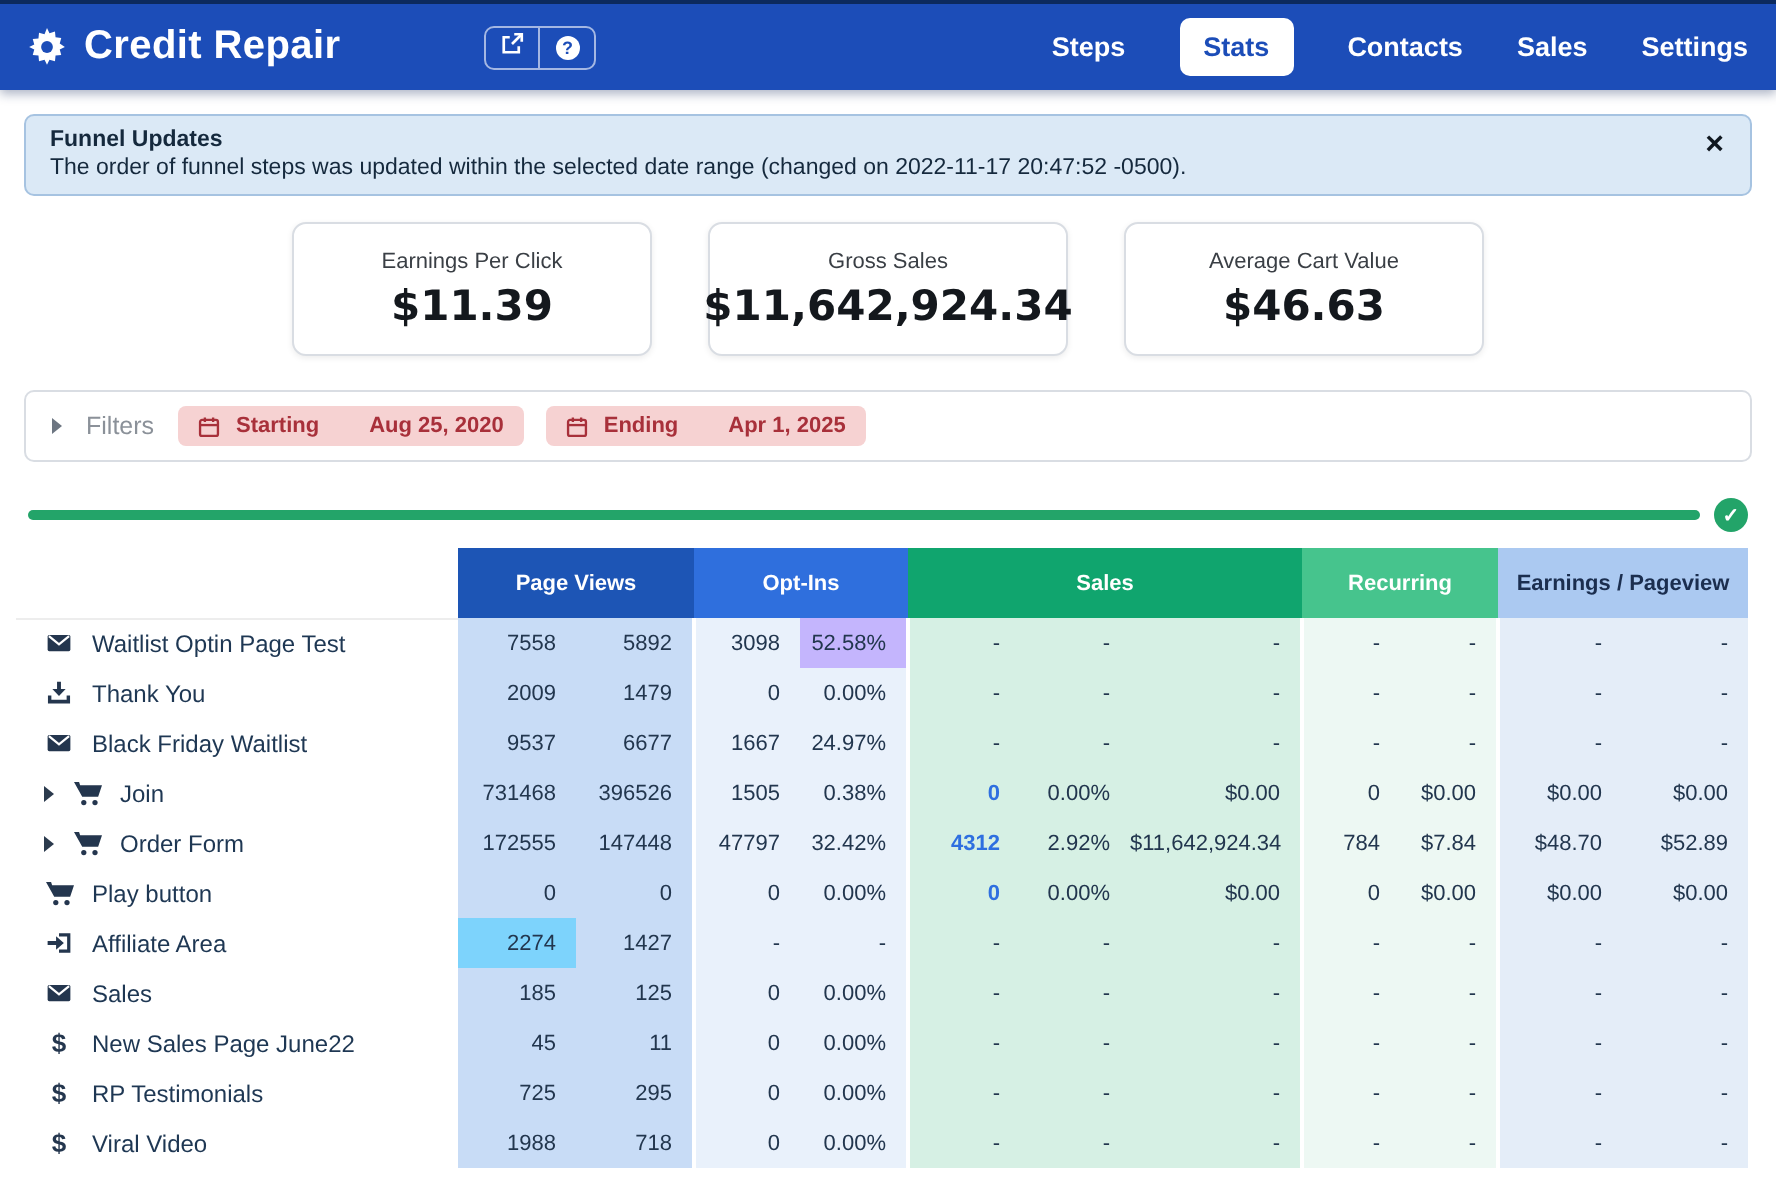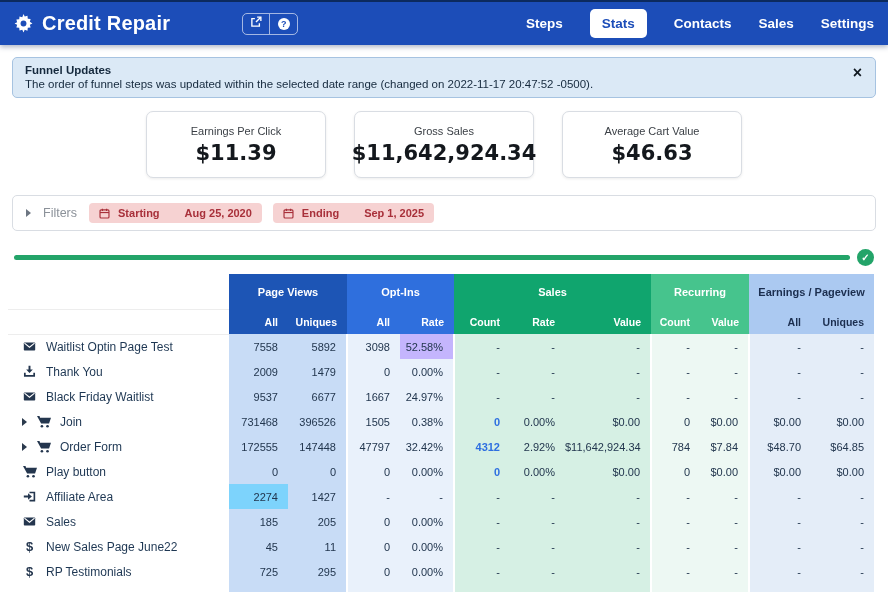--- a/index.html
+++ b/index.html
@@ -153,21 +153,21 @@
       </span>
       <span class="badge">
         <span class="cal">
           <svg width="11" height="11" viewBox="0 0 16 16" fill="none" stroke="currentColor" stroke-width="1.7">
             <rect x="1.5" y="2.8" width="13" height="11.7" rx="1.5"></rect>
             <path d="M1.5 6.6h13"></path>
             <path d="M5 1v3.4M11 1v3.4"></path>
           </svg>
         </span>
         <span>Ending</span>
-        <span class="badge-value">Sep 1, 2025</span>
+        <span class="badge-value">Apr 1, 2025</span>
       </span>
     </span>
 </div>
 
 <div class="progress-row">
   <div class="progress-bar"></div>
   <div class="check-circle">✓</div>
 </div>
 
 <div class="table-wrap">
@@ -188,34 +188,20 @@
       </colgroup>
     <thead>
         <tr>
           <th class="name-head group-head"></th>
           <th class="group-head" colspan="2" style="background: rgb(29, 85, 181); color: rgb(255, 255, 255);">Page Views</th>
           <th class="group-head" colspan="2" style="background: rgb(47, 111, 221); color: rgb(255, 255, 255);">Opt-Ins</th>
           <th class="group-head" colspan="3" style="background: rgb(16, 165, 110); color: rgb(255, 255, 255);">Sales</th>
           <th class="group-head" colspan="2" style="background: rgb(70, 196, 141); color: rgb(255, 255, 255);">Recurring</th>
           <th class="group-head" colspan="2" style="background: rgb(171, 201, 241); color: rgb(27, 46, 79);">Earnings / Pageview</th>
         </tr>
-        <tr>
-          <th class="name-head sub-head"></th>
-          <th class="sub-head" style="background: rgb(29, 85, 181); color: rgb(255, 255, 255);">All</th>
-          <th class="sub-head" style="background: rgb(29, 85, 181); color: rgb(255, 255, 255);">Uniques</th>
-          <th class="sub-head" style="background: rgb(47, 111, 221); color: rgb(255, 255, 255);">All</th>
-          <th class="sub-head" style="background: rgb(47, 111, 221); color: rgb(255, 255, 255);">Rate</th>
-          <th class="sub-head" style="background: rgb(16, 165, 110); color: rgb(255, 255, 255);">Count</th>
-          <th class="sub-head" style="background: rgb(16, 165, 110); color: rgb(255, 255, 255);">Rate</th>
-          <th class="sub-head" style="background: rgb(16, 165, 110); color: rgb(255, 255, 255);">Value</th>
-          <th class="sub-head" style="background: rgb(70, 196, 141); color: rgb(255, 255, 255);">Count</th>
-          <th class="sub-head" style="background: rgb(70, 196, 141); color: rgb(255, 255, 255);">Value</th>
-          <th class="sub-head" style="background: rgb(171, 201, 241); color: rgb(27, 46, 79);">All</th>
-          <th class="sub-head" style="background: rgb(171, 201, 241); color: rgb(27, 46, 79);">Uniques</th>
-        </tr>
       </thead>
     <tbody>
         <tr>
           <td class="name-cell">
             <div class="name-inner">
               <span class="row-icon">
                 <svg width="13" height="13" viewBox="0 0 16 16">
                   <rect x="1" y="3" width="14" height="10" rx="1" fill="currentColor"></rect>
                   <path d="M1.8 3.8 8 8.8l6.2-5" fill="none" stroke="#fff" stroke-width="1.4"></path>
                 </svg>
@@ -326,21 +312,21 @@
           <td style="background: rgb(200, 220, 246);">172555</td>
           <td style="background: rgb(200, 220, 246);">147448</td>
           <td class="gsep" style="background: rgb(233, 241, 251);">47797</td>
           <td style="background: rgb(233, 241, 251);">32.42%</td>
           <td class="gsep" style="background: rgb(214, 240, 228);"><span class="cell-link">4312</span></td>
           <td style="background: rgb(214, 240, 228);">2.92%</td>
           <td style="background: rgb(214, 240, 228);">$11,642,924.34</td>
           <td class="gsep" style="background: rgb(237, 248, 243);">784</td>
           <td style="background: rgb(237, 248, 243);">$7.84</td>
           <td class="gsep" style="background: rgb(228, 237, 248);">$48.70</td>
-          <td style="background: rgb(228, 237, 248);">$64.85</td>
+          <td style="background: rgb(228, 237, 248);">$52.89</td>
         </tr>
         <tr>
           <td class="name-cell">
             <div class="name-inner">
               <span class="row-icon">
                 <svg width="14" height="14" viewBox="0 0 16 16" fill="currentColor">
                   <path d="M0 1.2h2.9l.6 1.8H16l-2.2 6.6H4.7z"></path>
                   <circle cx="5.6" cy="12.9" r="1.5"></circle>
                   <circle cx="12" cy="12.9" r="1.5"></circle>
                 </svg>
@@ -390,21 +376,21 @@
               <span class="row-icon">
                 <svg width="13" height="13" viewBox="0 0 16 16">
                   <rect x="1" y="3" width="14" height="10" rx="1" fill="currentColor"></rect>
                   <path d="M1.8 3.8 8 8.8l6.2-5" fill="none" stroke="#fff" stroke-width="1.4"></path>
                 </svg>
               </span>
               <span>Sales</span>
             </div>
           </td>
           <td style="background: rgb(200, 220, 246);">185</td>
-          <td style="background: rgb(200, 220, 246);">205</td>
+          <td style="background: rgb(200, 220, 246);">125</td>
           <td class="gsep" style="background: rgb(233, 241, 251);">0</td>
           <td style="background: rgb(233, 241, 251);">0.00%</td>
           <td class="gsep" style="background: rgb(214, 240, 228);">-</td>
           <td style="background: rgb(214, 240, 228);">-</td>
           <td style="background: rgb(214, 240, 228);">-</td>
           <td class="gsep" style="background: rgb(237, 248, 243);">-</td>
           <td style="background: rgb(237, 248, 243);">-</td>
           <td class="gsep" style="background: rgb(228, 237, 248);">-</td>
           <td style="background: rgb(228, 237, 248);">-</td>
         </tr>

